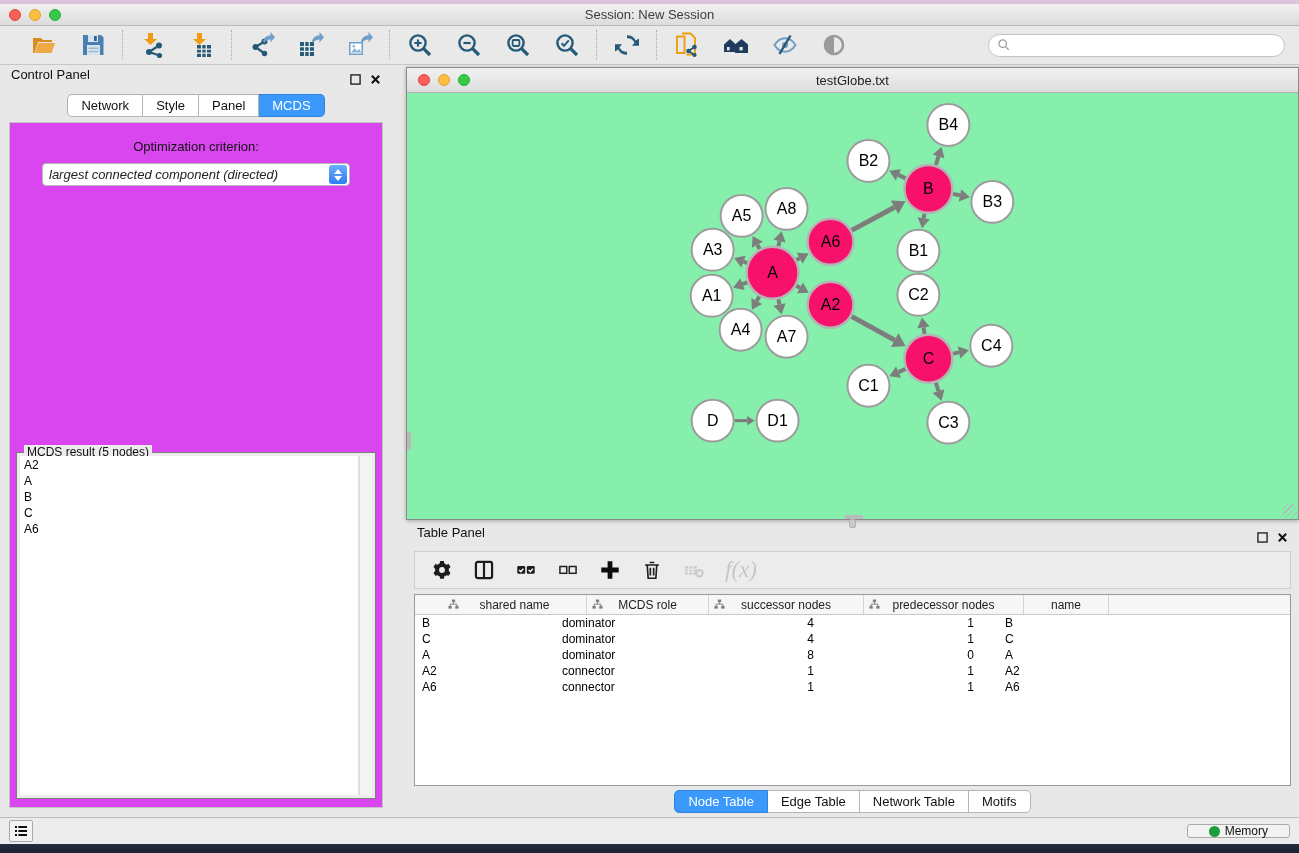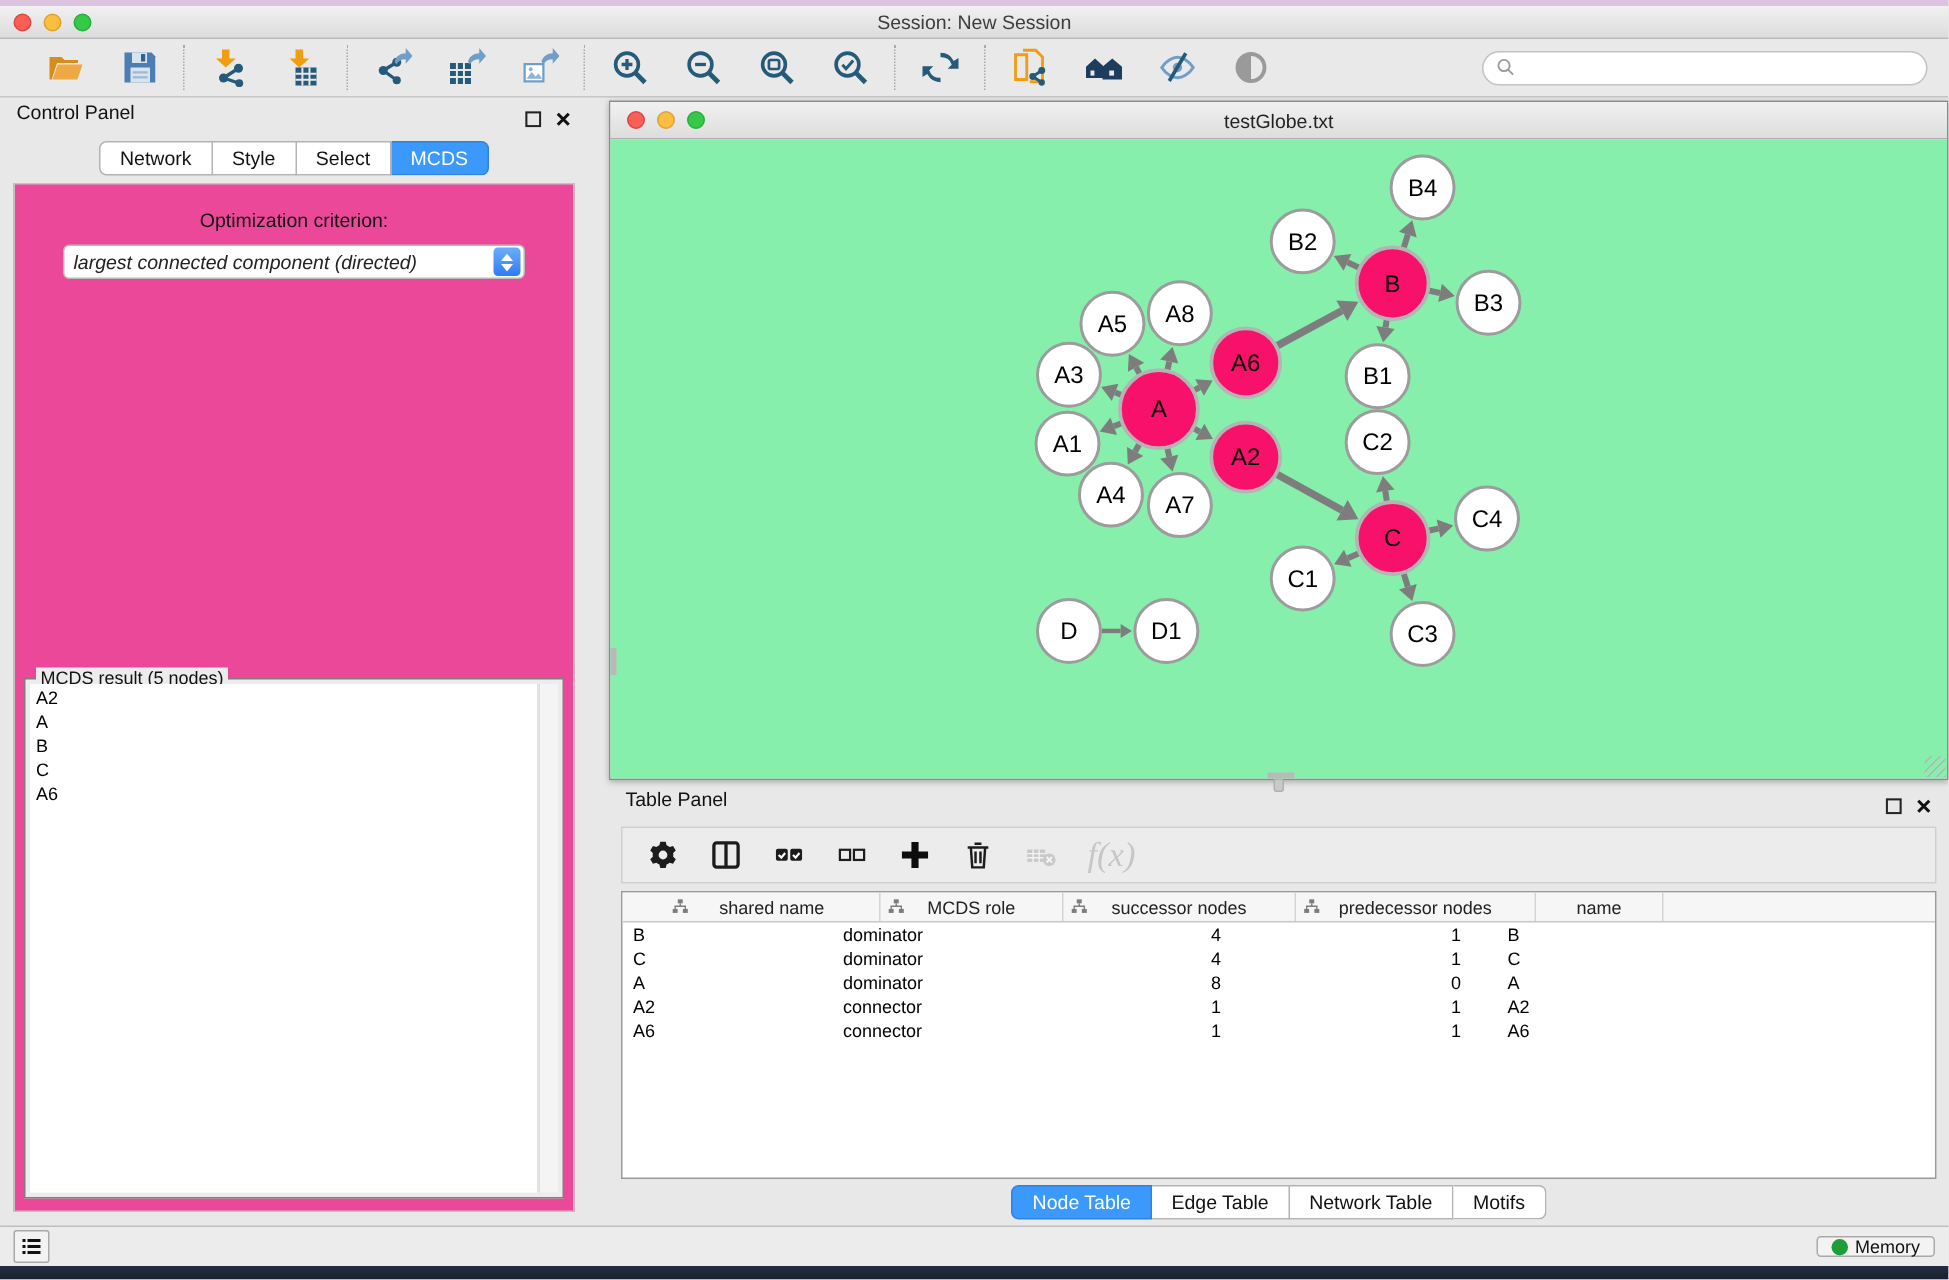--- a/index.html
+++ b/index.html
@@ -33,21 +33,21 @@
   #control-panel { width:392px; display:flex; flex-direction:column; }
   .panel-header { height:24px; display:flex; padding:0 11px; }
   .panel-header .ph-title { font-size:13px; color:#111; }
   .ph-icons { margin-left:auto; display:flex; gap:9px; align-items:center; }
   .ph-icons svg { width:11px; height:11px; }
   .cp-tabs { display:flex; justify-content:center; margin:3px 0 5px; }
   .seg-tab { background:#fff; border:1px solid #b3b3b3; border-left:none; padding:3px 13px; font-size:13px; color:#111; cursor:default; }
   .seg-tab:first-child { border-left:1px solid #b3b3b3; border-radius:5px 0 0 5px; }
   .seg-tab:last-child { border-radius:0 5px 5px 0; }
   .seg-tab.selected { background:#3b99fc; border-color:#2f82e0; color:#fff; }
-  #cp-body { flex:1; margin:0 9px 9px; border:1px solid #c3c3c3; background:#ec4899; display:flex; flex-direction:column; align-items:center; overflow:hidden; }
+  #cp-body { flex:1; margin:0 9px 9px; border:1px solid #c3c3c3; background:#d946ef; display:flex; flex-direction:column; align-items:center; overflow:hidden; }
   #opt-label { margin-top:16px; font-size:13px; color:#111; }
   #criterion-select { margin-top:9px; width:308px; height:23px; background:#fff; border:1px solid #b9b9b9; border-radius:4px; display:flex; align-items:center; position:relative; cursor:default;font-style:italic; }
   #criterion-select .sel-text { flex:1; padding:0 6px; font-size:13px; white-space:nowrap; overflow:hidden; }
   #criterion-select .stepper { width:18px; height:19px; margin-right:2px; border-radius:3px; background:linear-gradient(#6aaefd,#2f7cf5); display:flex; flex-direction:column; align-items:center; justify-content:center; gap:2px; }
   .stepper svg { width:8px; height:5px; }
   #cp-buttons { margin-top:13px; display:flex; gap:26px; }
   .cp-btn { background:#fff; border:1px solid #b5b5b5; border-radius:4px; padding:3px 15px; font-size:13px; color:#111; cursor:default; }
   #cp-spacer { flex:1; }
   #result-group { align-self:stretch; margin:0 6px 8px; height:347px; border:1px solid #7e7e7e; position:relative; background:#ececec; }
   #result-title { position:absolute; top:-8px; left:7px; background:#ececec; padding:0 3px; font-size:12px; color:#111; }
@@ -90,21 +90,21 @@
   .tr { display:flex; height:16px; align-items:center; }
   .td { font-size:12px; color:#000; padding-left:7px; white-space:nowrap; overflow:hidden; }
   .td.num { text-align:right; padding-right:18px; padding-left:0; }
   .td.name-col { padding-left:13px; }
   #tp-tabs { height:31px; display:flex; justify-content:center; align-items:center; flex:none; }
 
   
   #statusbar { position:absolute; bottom:9px; left:0; right:0; height:27px; background:#ececec; border-top:1px solid #bdbdbd; display:flex; align-items:center; padding:0 9px; }
   #list-button { width:24px; height:22px; border:1px solid #a9a9a9; background:#f3f3f3; border-radius:2px; display:flex; align-items:center; justify-content:center; }
   #list-button svg { width:16px; height:16px; }
-  #memory-button { margin-left:auto; height:14px; border:1px solid #a9a9a9; background:#f3f3f3; border-radius:3px; display:flex; align-items:center; gap:5px; padding:0 9px; font-size:12px; color:#111; }
+  #memory-button { margin-left:auto; height:14px; border:1px solid #a9a9a9; background:#f3f3f3; border-radius:3px; display:flex; align-items:center; gap:5px; padding:0 21px; font-size:12px; color:#111; }
   #memory-dot { width:11px; height:11px; border-radius:50%; background:#1f9d3a; }
   #desktop-strip { position:absolute; bottom:0; left:0; right:0; height:9px; background:linear-gradient(#242e40,#1a2130); }
 </style>
 </head>
 <body>
 
 <div id="top-strip"></div>
 
 <div id="titlebar">
   <div class="lights">
@@ -288,21 +288,21 @@
             <rect x="1" y="1" width="10" height="10" fill="none" stroke="#222" stroke-width="1.5"></rect>
           </svg>
         <svg viewBox="0 0 12 12">
             <path d="M2 2l8 8M10 2l-8 8" stroke="#111" stroke-width="2.2"></path>
           </svg>
       </span>
     </div>
     <div class="cp-tabs" id="cp-tabs">
         <div class="seg-tab">Network</div>
         <div class="seg-tab">Style</div>
-        <div class="seg-tab">Select</div>
+        <div class="seg-tab">Panel</div>
         <div class="seg-tab selected">MCDS</div>
       </div>
     <div id="cp-body">
       <div id="opt-label">Optimization criterion:</div>
       <div id="criterion-select">
         <span class="sel-text">largest connected component (directed)</span>
         <span class="stepper">
           <svg viewBox="0 0 8 5">
               <path d="M4 0l4 5H0z" fill="#fff"></path>
             </svg>

